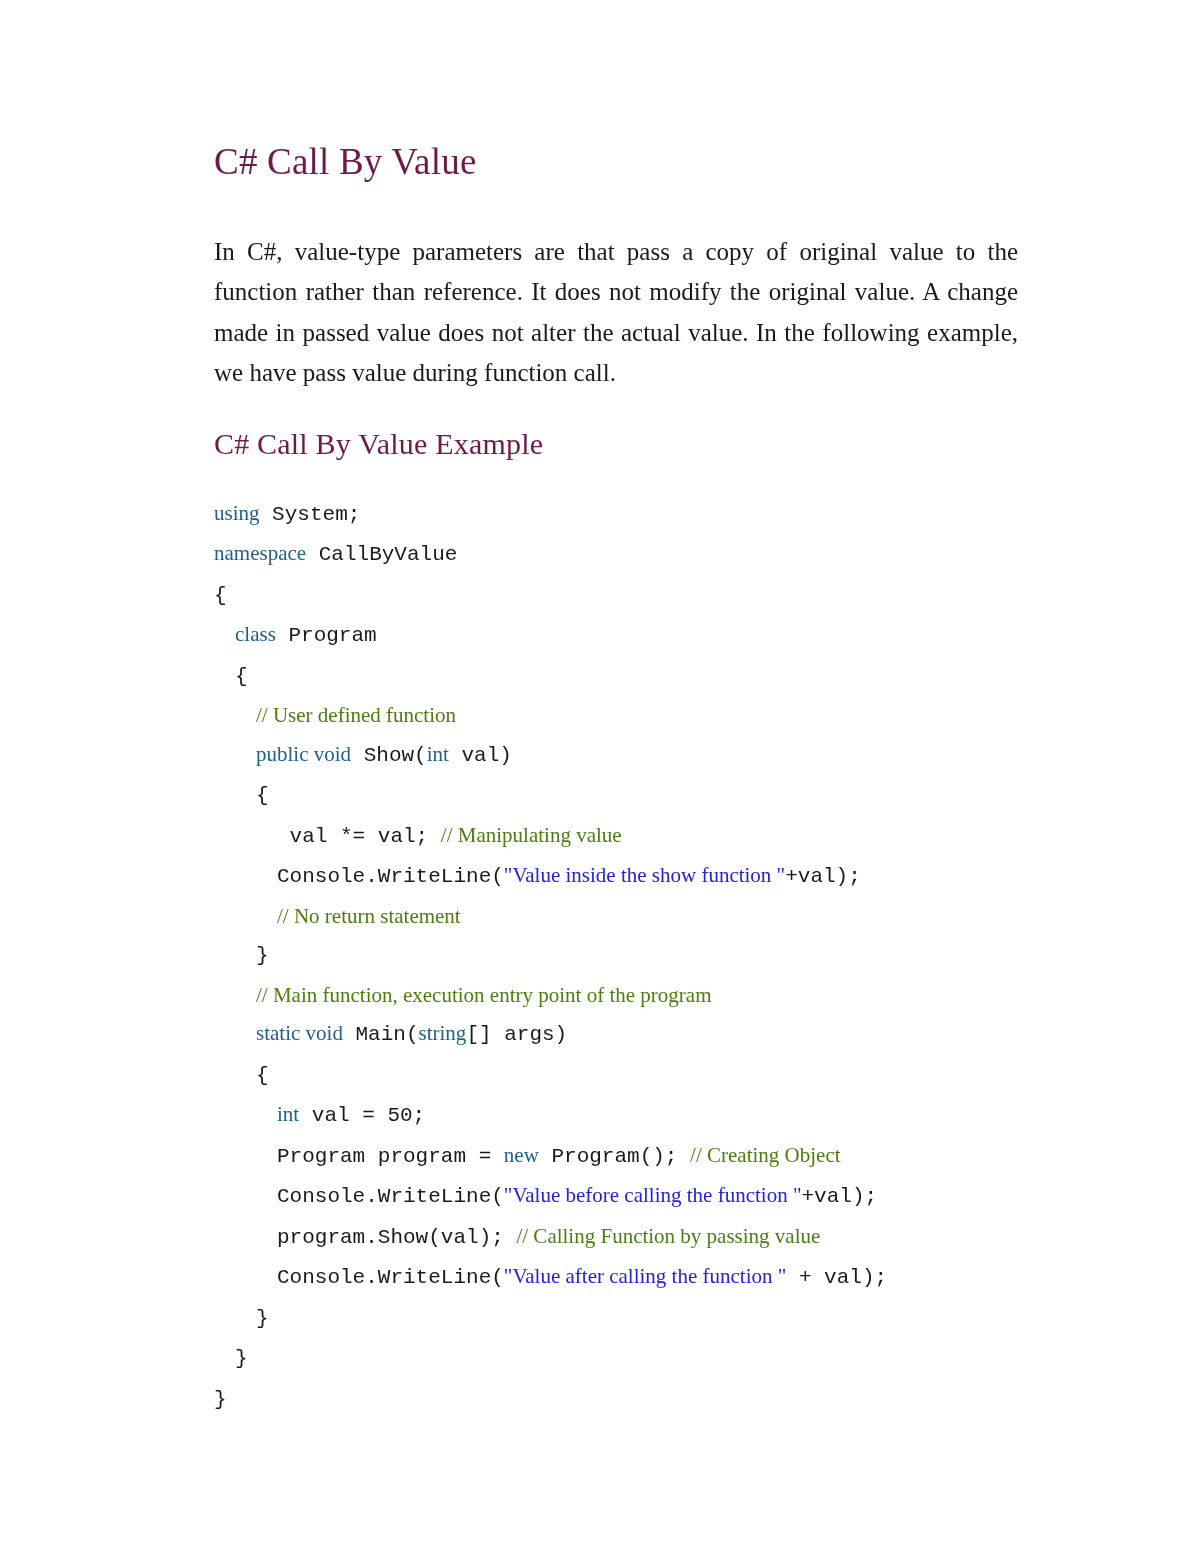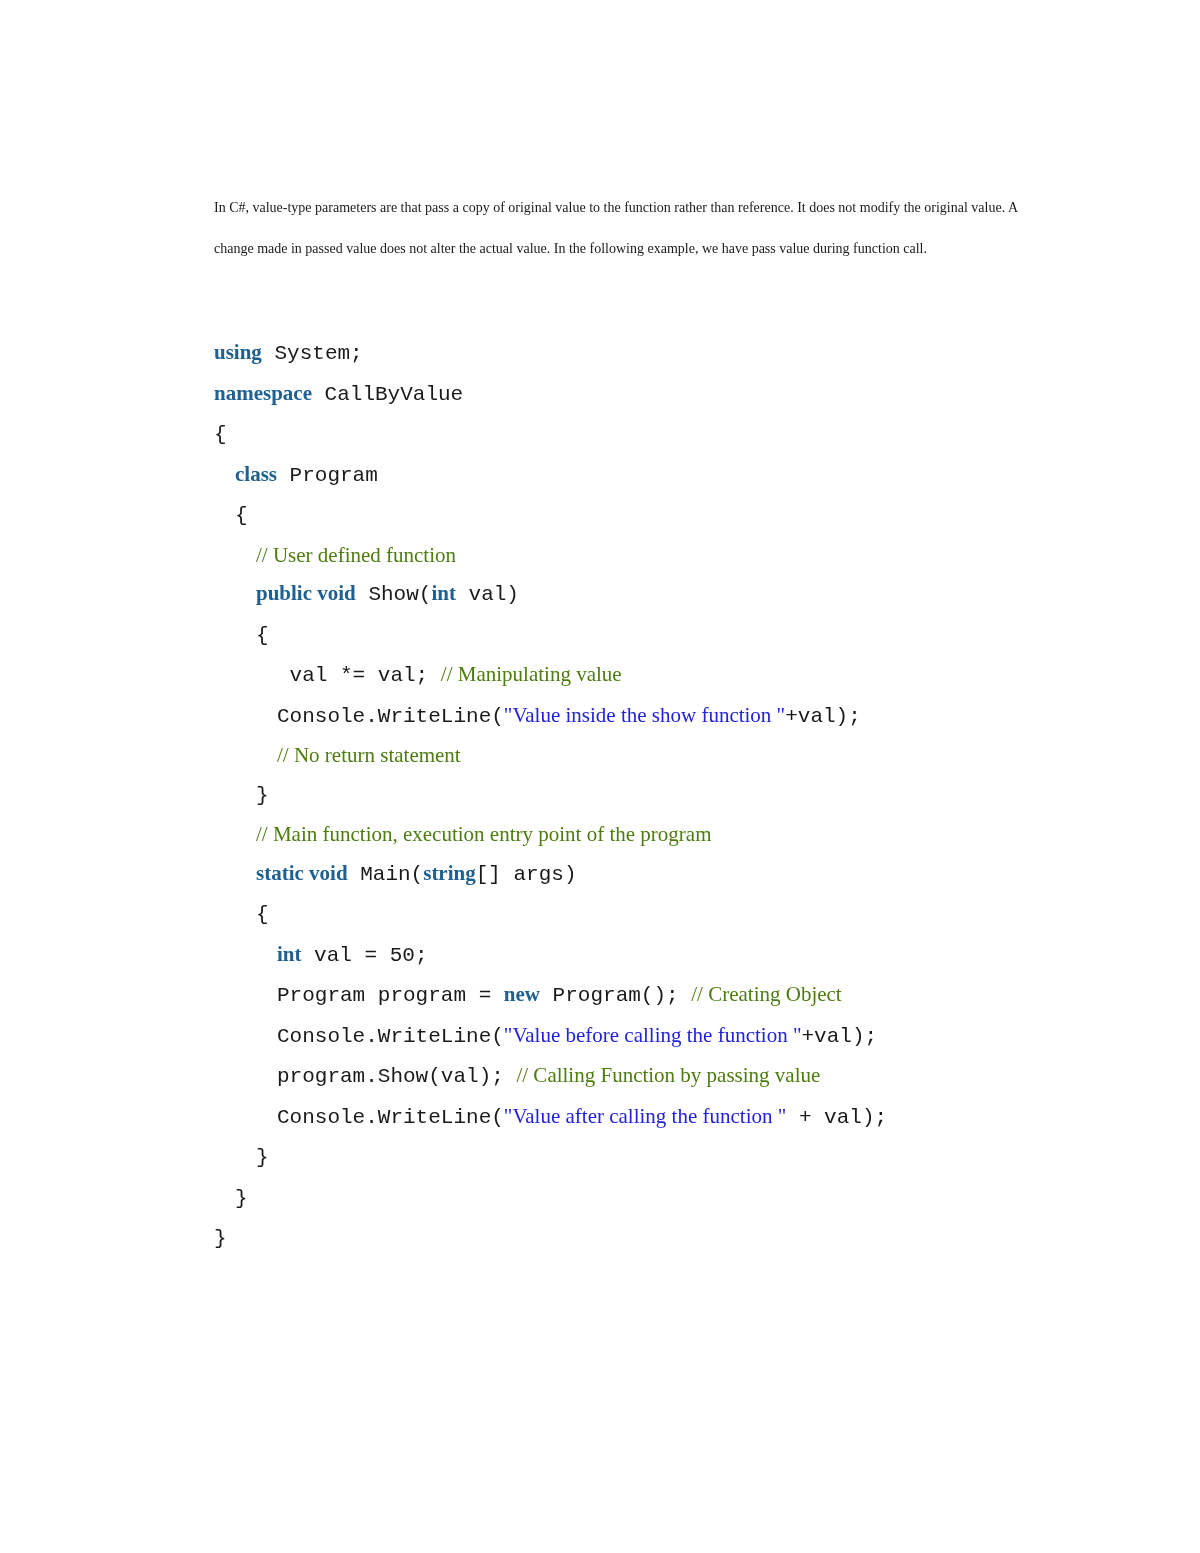--- a/index.html
+++ b/index.html
@@ -44,21 +44,21 @@
     font-size: 30px;
     font-weight: normal;
     color: #6e1a4b;
     margin: 0;
     line-height: 1.2;
     letter-spacing: 0.2px;
   }
 
   
   .body-para {
-    font-size: 14px;
+    font-size: 25px;
     line-height: 40.5px;
     text-align: justify;
     text-justify: inter-word;
     margin: 0;
     color: #1a1a1a;
   }
 
   .gap-after-title { height: 48px; }
   .gap-after-para  { height: 32px; }
   .gap-after-heading { height: 32px; }
@@ -71,45 +71,47 @@
     color: #1a1a1a;
     white-space: pre;
     margin: 0;
   }
   .code-line {
     white-space: pre;
     min-height: 38.5px;
   }
   .tok-kw {
     color: #1f6090;
-    font-weight: bold;
+    font-weight: normal;
   }
   .tok-str {
     color: #2222dd;
   }
   .tok-cmt {
     color: #4d7c0f;
   }
   .tok-plain {
     color: #1a1a1a;
     font-family: Liberation Mono, monospace;
   }
 </style>
 </head>
 <body>
 
 <div class="page">
   <div class="content">
 
+    <h1 class="doc-title">C# Call By Value</h1>
 
     <div class="gap-after-title"></div>
 
     <p class="body-para">In C#, value-type parameters are that pass a copy of original value to the function rather than reference. It does not modify the original value. A change made in passed value does not alter the actual value. In the following example, we have pass value during function call.</p>
 
     <div class="gap-after-para"></div>
 
+    <h2 class="section-heading">C# Call By Value Example</h2>
 
     <div class="gap-after-heading"></div>
 
     <div class="code-block" id="code-block"><div class="code-line"><span></span><span class="tok-kw">using</span><span class="tok-plain"> System;</span></div><div class="code-line"><span></span><span class="tok-kw">namespace</span><span class="tok-plain"> CallByValue</span></div><div class="code-line"><span></span><span class="tok-plain">{</span></div><div class="code-line"><span>    </span><span class="tok-kw">class</span><span class="tok-plain"> Program</span></div><div class="code-line"><span>    </span><span class="tok-plain">{</span></div><div class="code-line"><span>        </span><span class="tok-cmt">// User defined function</span></div><div class="code-line"><span>        </span><span class="tok-kw">public void</span><span class="tok-plain"> Show(</span><span class="tok-kw">int</span><span class="tok-plain"> val)</span></div><div class="code-line"><span>        </span><span class="tok-plain">{</span></div><div class="code-line"><span>            </span><span class="tok-plain"> val *= val; </span><span class="tok-cmt">// Manipulating value</span></div><div class="code-line"><span>            </span><span class="tok-plain">Console.WriteLine(</span><span class="tok-str">"Value inside the show function "</span><span class="tok-plain">+val);</span></div><div class="code-line"><span>            </span><span class="tok-cmt">// No return statement</span></div><div class="code-line"><span>        </span><span class="tok-plain">}</span></div><div class="code-line"><span>        </span><span class="tok-cmt">// Main function, execution entry point of the program</span></div><div class="code-line"><span>        </span><span class="tok-kw">static void</span><span class="tok-plain"> Main(</span><span class="tok-kw">string</span><span class="tok-plain">[] args)</span></div><div class="code-line"><span>        </span><span class="tok-plain">{</span></div><div class="code-line"><span>            </span><span class="tok-kw">int</span><span class="tok-plain"> val = 50;</span></div><div class="code-line"><span>            </span><span class="tok-plain">Program program = </span><span class="tok-kw">new</span><span class="tok-plain"> Program(); </span><span class="tok-cmt">// Creating Object</span></div><div class="code-line"><span>            </span><span class="tok-plain">Console.WriteLine(</span><span class="tok-str">"Value before calling the function "</span><span class="tok-plain">+val);</span></div><div class="code-line"><span>            </span><span class="tok-plain">program.Show(val); </span><span class="tok-cmt">// Calling Function by passing value</span></div><div class="code-line"><span>            </span><span class="tok-plain">Console.WriteLine(</span><span class="tok-str">"Value after calling the function "</span><span class="tok-plain"> + val);</span></div><div class="code-line"><span>        </span><span class="tok-plain">}</span></div><div class="code-line"><span>    </span><span class="tok-plain">}</span></div><div class="code-line"><span></span><span class="tok-plain">}</span></div></div>
 
   </div>
 </div>
 
 </body></html>

